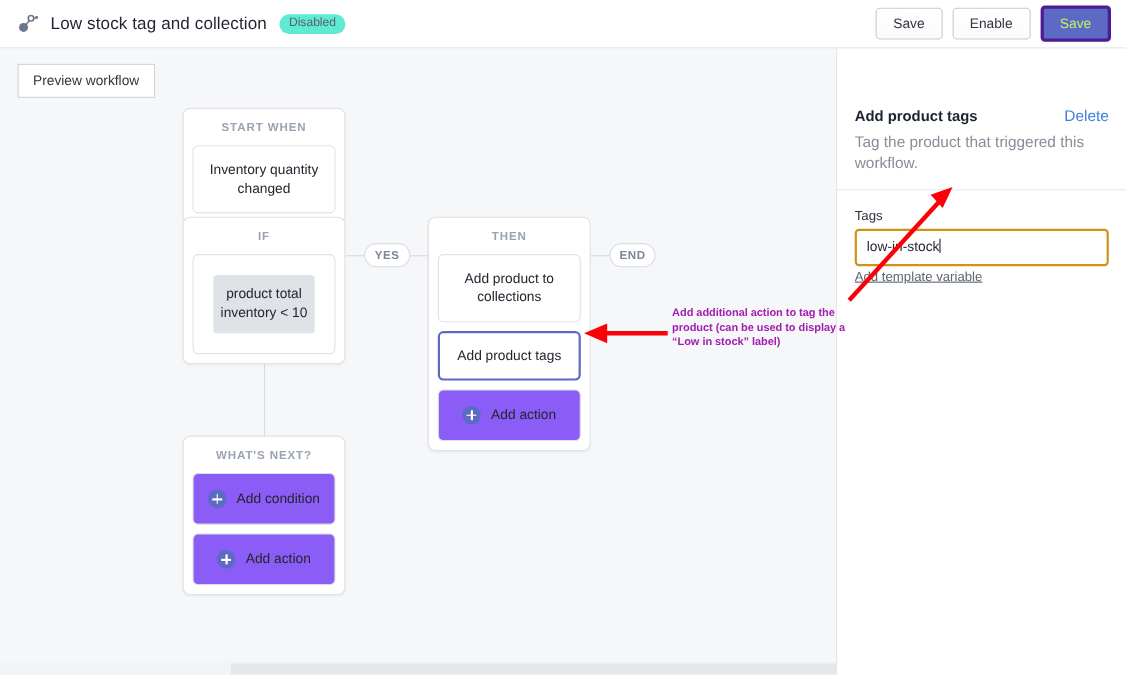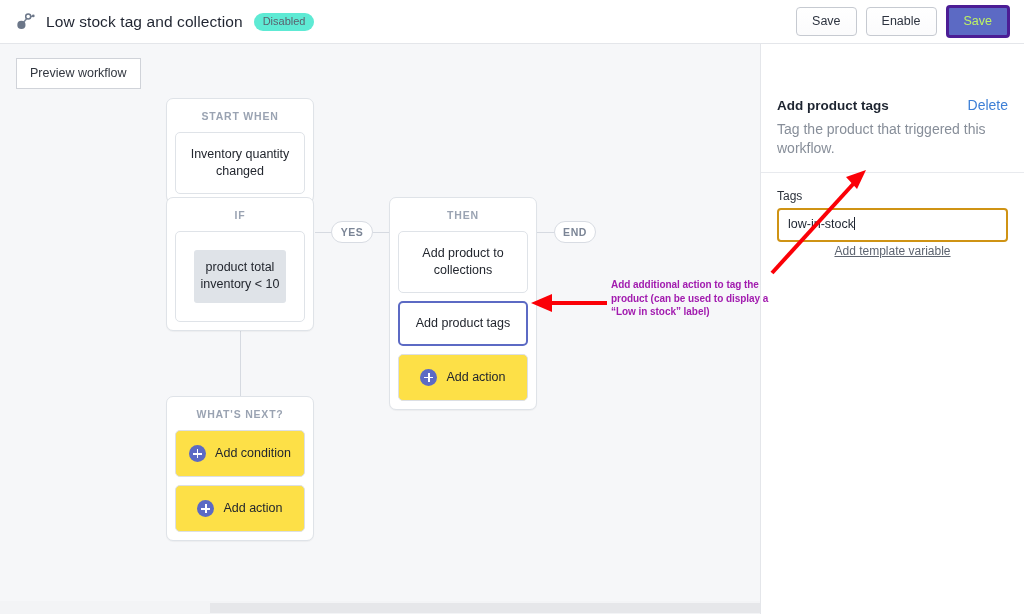--- a/index.html
+++ b/index.html
@@ -161,21 +161,21 @@
   .cond-inner {
     background: #dfe3e8;
     border-radius: 3px;
     padding: 9px 6px 10px;
     font-size: 12.5px;
     color: #22262e;
     line-height: 1.35;
     text-align: center;
   }
   .node-item.add {
-    background: #fde047;
+    background: #8b5cf6;
     border: 1px solid #dcdfe4;
     display: flex;
     align-items: center;
     justify-content: center;
     gap: 9px;
     padding: 14px 8px;
   }
   .plus {
     width: 17px; height: 17px;
     flex: 0 0 17px;
@@ -269,21 +269,21 @@
     border-radius: 4px;
     background: #ffffff;
     font-size: 12.5px;
     color: #1d2430;
     padding: 7px 9px 8px;
     line-height: 1.2;
     cursor: text;
   }
   .tmpl-link {
     display: block;
-    text-align: center;
+    text-align: left;
     margin-top: 2px;
     font-size: 12px;
     color: #5d6470;
     text-decoration: underline;
     cursor: pointer;
   }
 
   
   .hscroll-track {
     position: absolute;

